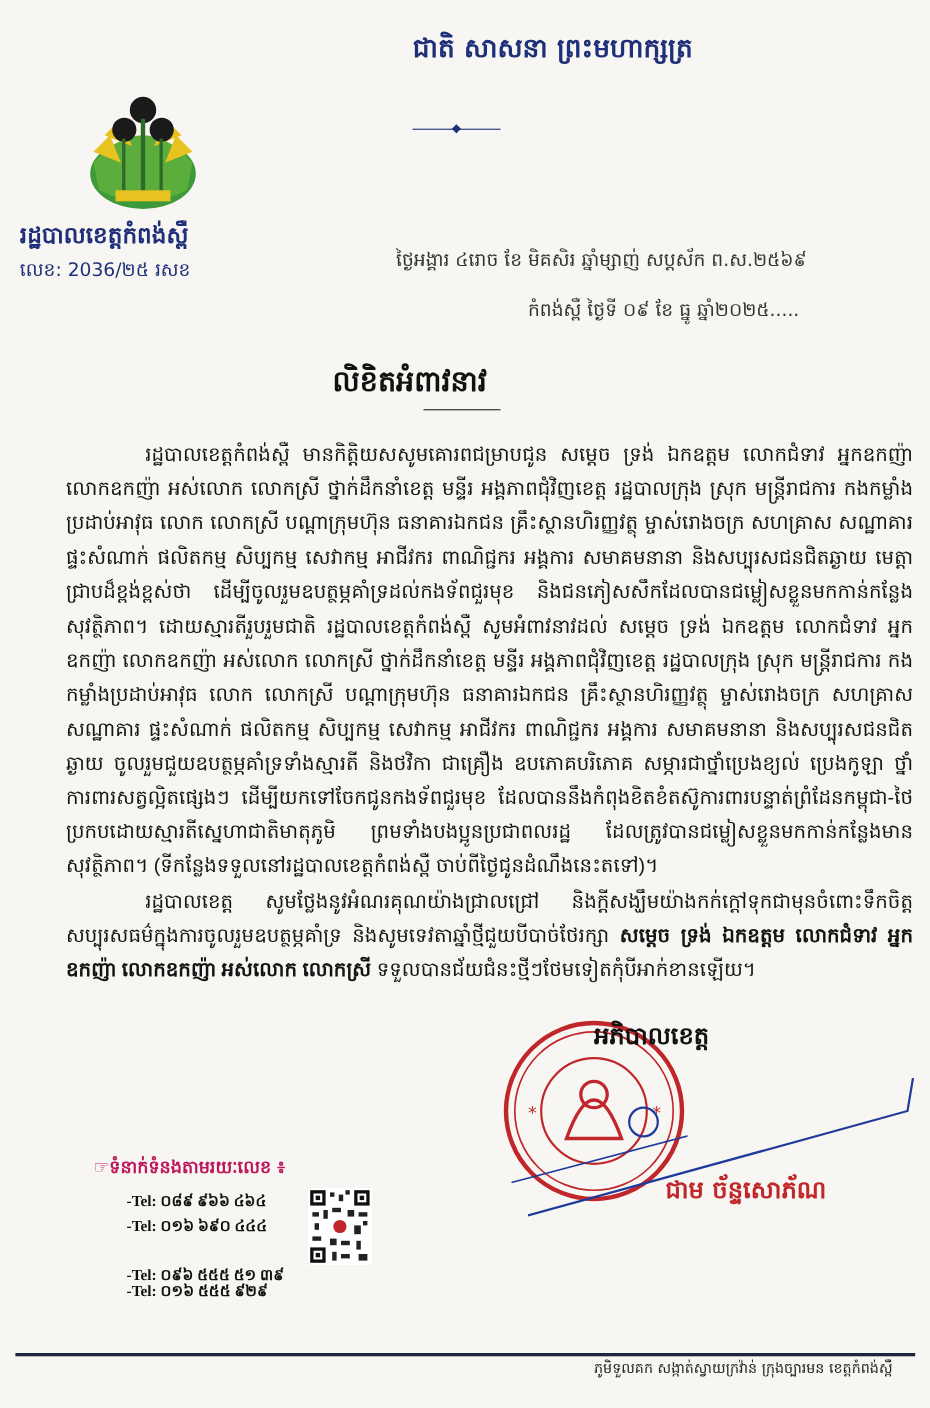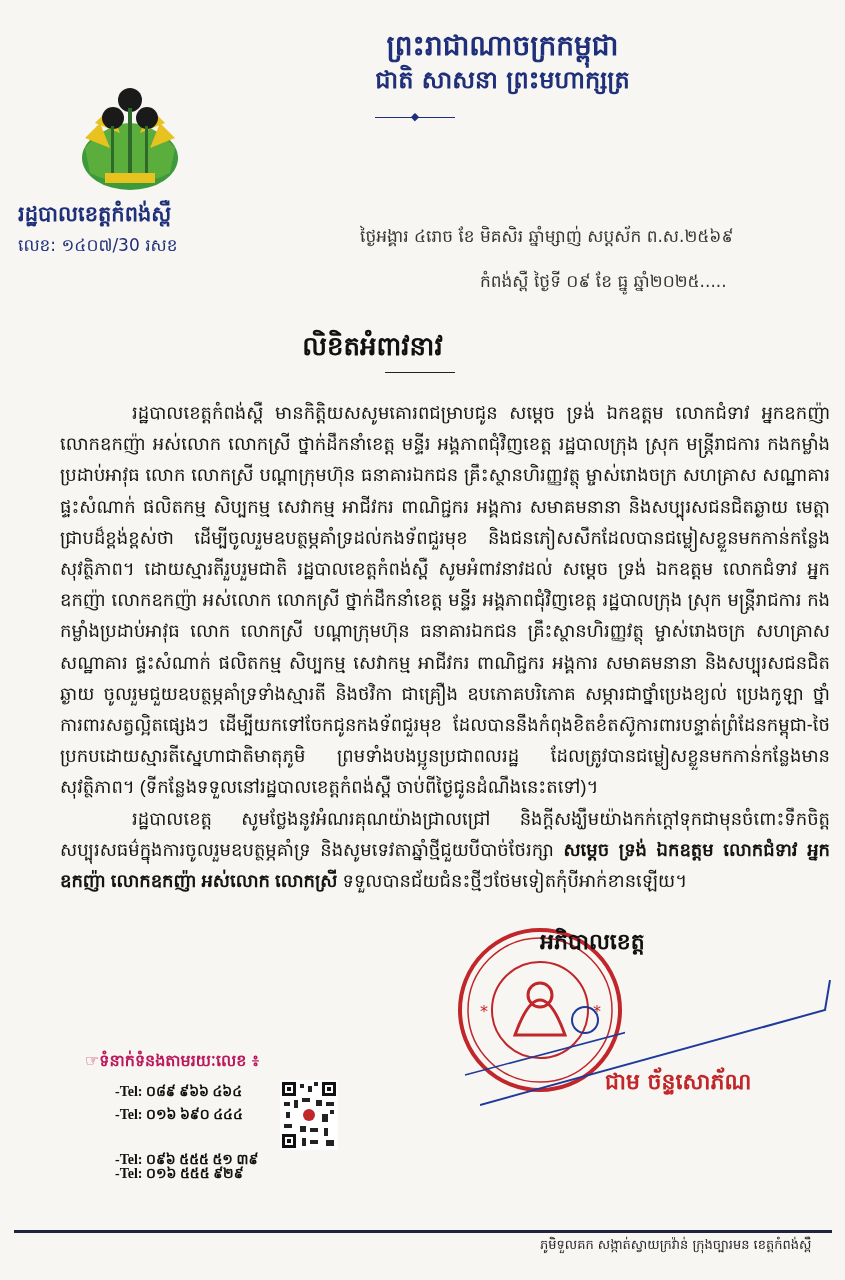--- a/index.html
+++ b/index.html
@@ -30,21 +30,20 @@
   .contact-head { left:85px; top:1050px; font-size:16px; font-weight:bold; color:#be185d; }
   .tel { left:115px; font-size:14px; font-weight:bold; font-family:"Liberation Serif", serif; color:#111; }
   .qr { left:280px; top:1080px; width:58px; height:70px; }
   .footer-line { left:14px; top:1230px; width:818px; height:3px; background:#1f2540; }
   .footer-addr { left:540px; top:1236px; width:290px; font-size:13px; color:#222; line-height:17px; }
 </style>
 </head>
 <body>
 
 <div class="abs kingdom">
-  <div class="l1">ព្រះរាជាណាចក្រកម្ពុជា</div>
   <div class="l2">ជាតិ សាសនា ព្រះមហាក្សត្រ</div>
 </div>
 <div class="abs ornament" style="left:375px;top:117px;width:80px;height:1px;"></div>
 
 <svg class="abs logo" viewBox="0 0 110 115">
   <ellipse cx="55" cy="80" rx="48" ry="32" fill="#3d9a3a"></ellipse>
   <path d="M10 70 Q55 20 100 70 L95 95 Q55 115 15 95 Z" fill="#5cae3c"></path>
   <path d="M20 45 L35 30 L45 55 Z" fill="#e8c21e"></path>
   <path d="M90 45 L75 30 L65 55 Z" fill="#e8c21e"></path>
   <path d="M10 60 L25 45 L35 70 Z" fill="#e8c21e"></path>
@@ -52,21 +51,21 @@
   <circle cx="55" cy="22" r="12" fill="#1a1a1a"></circle>
   <circle cx="38" cy="40" r="11" fill="#1a1a1a"></circle>
   <circle cx="72" cy="40" r="11" fill="#1a1a1a"></circle>
   <rect x="53" y="30" width="4" height="70" fill="#2e6b2a"></rect>
   <rect x="36" y="48" width="3" height="50" fill="#2e6b2a"></rect>
   <rect x="70" y="48" width="3" height="50" fill="#2e6b2a"></rect>
   <rect x="30" y="95" width="50" height="10" fill="#e8c21e"></rect>
 </svg>
 
 <div class="abs org-name">រដ្ឋបាលខេត្តកំពង់ស្ពឺ</div>
-<div class="abs ref-no">លេខ: ១៤០៧/30 រសខ</div>
+<div class="abs ref-no">លេខ: 2036/២៥ រសខ</div>
 
 <div class="abs date1">ថ្ងៃអង្គារ ៤រោច ខែ មិគសិរ ឆ្នាំម្សាញ់ សប្តស័ក ព.ស.២៥៦៩</div>
 <div class="abs date2">កំពង់ស្ពឺ ថ្ងៃទី ០៩ ខែ ធ្នូ ឆ្នាំ២០២៥.....</div>
 
 <div class="abs title">លិខិតអំពាវនាវ</div>
 <div class="abs title-orn"></div>
 
 <div class="abs body-text">
   <p>រដ្ឋបាលខេត្តកំពង់ស្ពឺ មានកិត្តិយសសូមគោរពជម្រាបជូន សម្តេច ទ្រង់ ឯកឧត្តម លោកជំទាវ អ្នកឧកញ៉ា លោកឧកញ៉ា អស់លោក លោកស្រី ថ្នាក់ដឹកនាំខេត្ត មន្ទីរ អង្គភាពជុំវិញខេត្ត រដ្ឋបាលក្រុង ស្រុក មន្ត្រីរាជការ កងកម្លាំងប្រដាប់អាវុធ លោក លោកស្រី បណ្ដាក្រុមហ៊ុន ធនាគារឯកជន គ្រឹះស្ថានហិរញ្ញវត្ថុ ម្ចាស់រោងចក្រ សហគ្រាស សណ្ឋាគារ ផ្ទះសំណាក់ ផលិតកម្ម សិប្បកម្ម សេវាកម្ម អាជីវករ ពាណិជ្ជករ អង្គការ សមាគមនានា និងសប្បុរសជនជិតឆ្ងាយ មេត្តាជ្រាបដ៏ខ្ពង់ខ្ពស់ថា ដើម្បីចូលរួមឧបត្ថម្ភគាំទ្រដល់កងទ័ពជួរមុខ និងជនភៀសសឹកដែលបានជម្លៀសខ្លួនមកកាន់កន្លែងសុវត្ថិភាព។ ដោយស្មារតីរួបរួមជាតិ រដ្ឋបាលខេត្តកំពង់ស្ពឺ សូមអំពាវនាវដល់ សម្តេច ទ្រង់ ឯកឧត្តម លោកជំទាវ អ្នកឧកញ៉ា លោកឧកញ៉ា អស់លោក លោកស្រី ថ្នាក់ដឹកនាំខេត្ត មន្ទីរ អង្គភាពជុំវិញខេត្ត រដ្ឋបាលក្រុង ស្រុក មន្ត្រីរាជការ កងកម្លាំងប្រដាប់អាវុធ លោក លោកស្រី បណ្ដាក្រុមហ៊ុន ធនាគារឯកជន គ្រឹះស្ថានហិរញ្ញវត្ថុ ម្ចាស់រោងចក្រ សហគ្រាស សណ្ឋាគារ ផ្ទះសំណាក់ ផលិតកម្ម សិប្បកម្ម សេវាកម្ម អាជីវករ ពាណិជ្ជករ អង្គការ សមាគមនានា និងសប្បុរសជនជិតឆ្ងាយ ចូលរួមជួយឧបត្ថម្ភគាំទ្រទាំងស្មារតី និងថវិកា ជាគ្រឿង ឧបភោគបរិភោគ សម្ភារជាថ្នាំប្រេងខ្យល់ ប្រេងកូឡា ថ្នាំការពារសត្វល្អិតផ្សេងៗ ដើម្បីយកទៅចែកជូនកងទ័ពជួរមុខ ដែលបាននឹងកំពុងខិតខំតស៊ូការពារបន្ទាត់ព្រំដែនកម្ពុជា-ថៃ ប្រកបដោយស្មារតីស្នេហាជាតិមាតុភូមិ ព្រមទាំងបងប្អូនប្រជាពលរដ្ឋ ដែលត្រូវបានជម្លៀសខ្លួនមកកាន់កន្លែងមានសុវត្ថិភាព។ (ទីកន្លែងទទួលនៅរដ្ឋបាលខេត្តកំពង់ស្ពឺ ចាប់ពីថ្ងៃជូនដំណឹងនេះតទៅ)។</p>
   <p><span>រដ្ឋបាលខេត្ត សូមថ្លែងនូវអំណរគុណយ៉ាងជ្រាលជ្រៅ និងក្តីសង្ឃឹមយ៉ាងកក់ក្តៅទុកជាមុនចំពោះទឹកចិត្តសប្បុរសធម៌ក្នុងការចូលរួមឧបត្ថម្ភគាំទ្រ និងសូមទេវតាឆ្នាំថ្មីជួយបីបាច់ថែរក្សា </span><b>សម្តេច ទ្រង់ ឯកឧត្តម លោកជំទាវ អ្នកឧកញ៉ា លោកឧកញ៉ា អស់លោក លោកស្រី</b><span> ទទួលបានជ័យជំនះថ្មីៗថែមទៀតកុំបីអាក់ខានឡើយ។</span></p>

